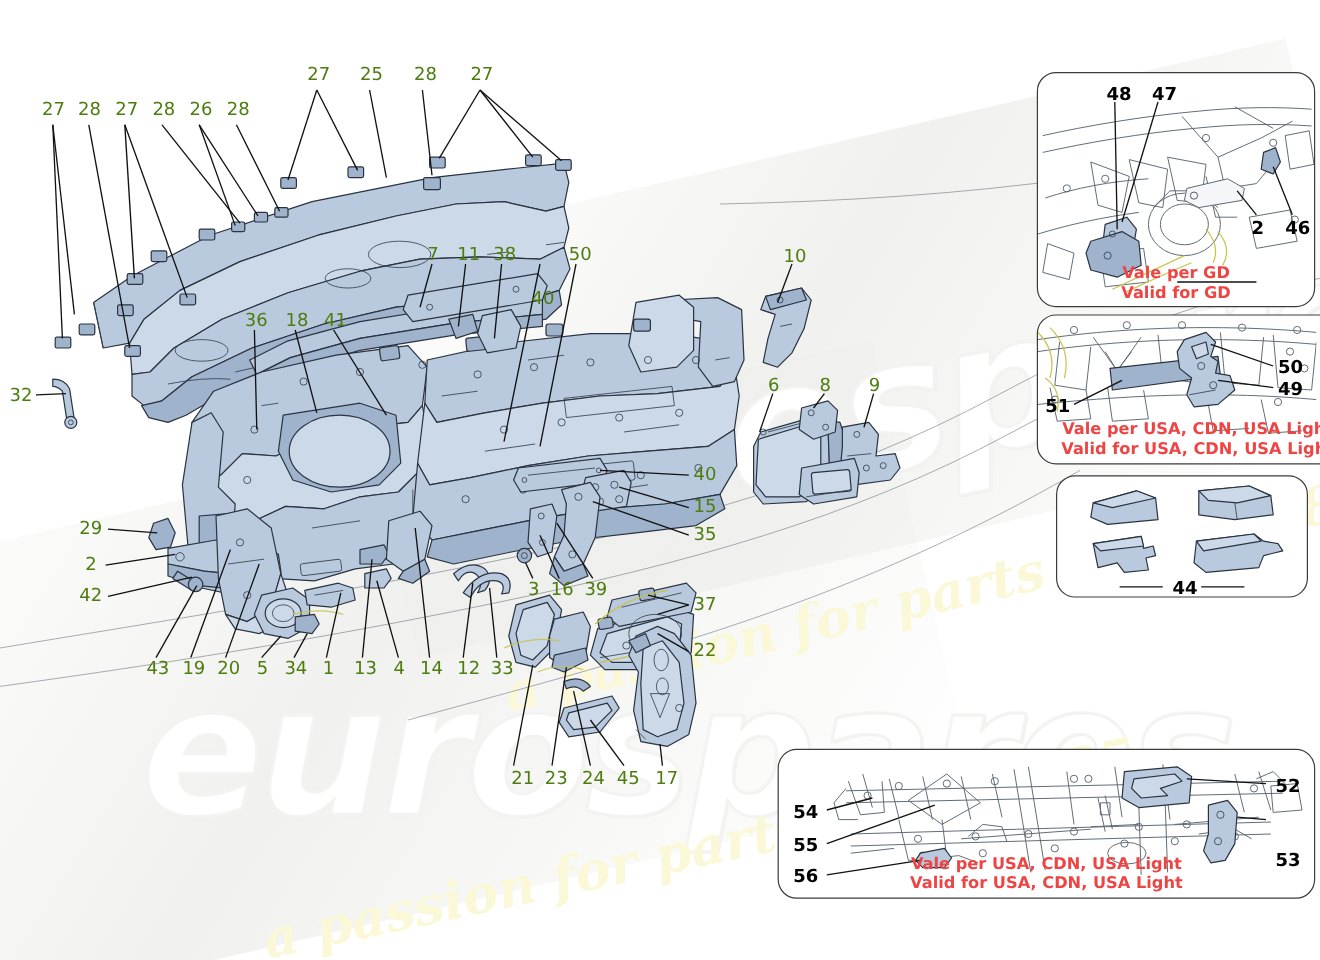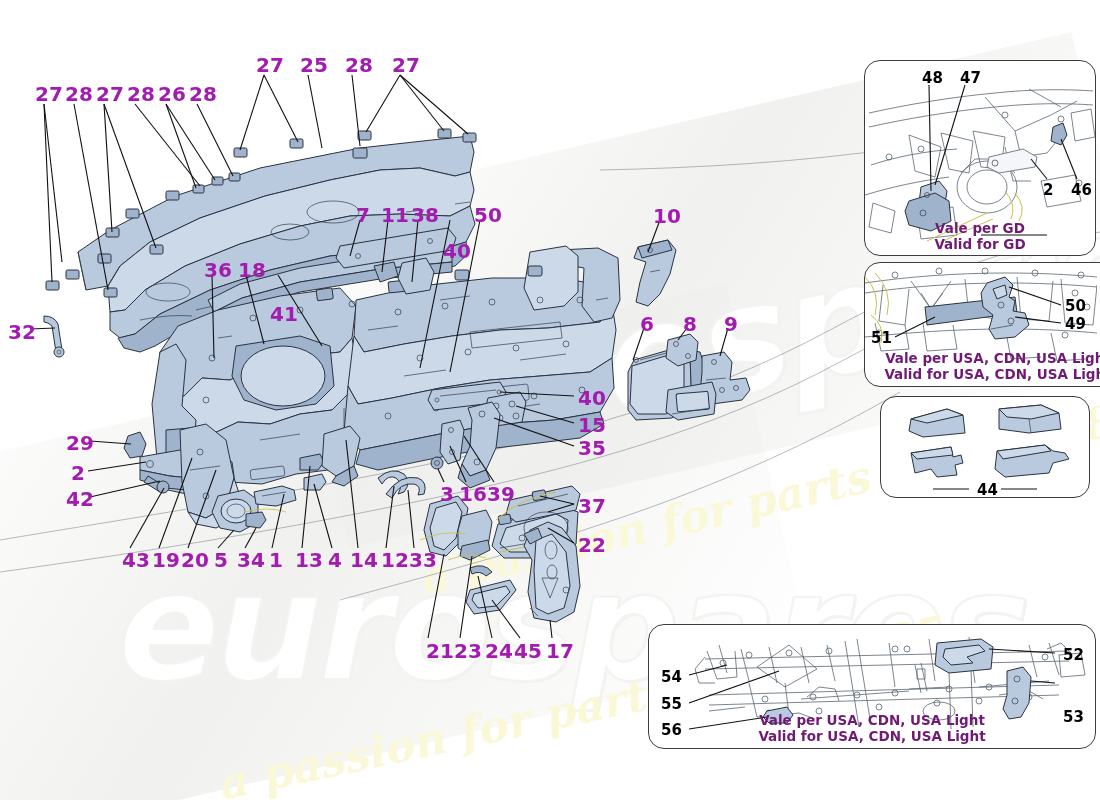--- a/index.html
+++ b/index.html
@@ -73,23 +73,23 @@
   .part-gh { fill: #f4f6f9; stroke: #58626e; stroke-width: .8; stroke-linejoin: round; }
   .ghost   { fill: none; stroke: #5b6672; stroke-width: .8; }
   .ghost-y { fill: none; stroke: #c9c24a; stroke-width: 1; }
   .detail  { fill: none; stroke: #34404e; stroke-width: .7; }
   .leader  { stroke: #111111; stroke-width: 1.1; fill: none; }
 
   
   .num {
     position: absolute;
     font-family: "DejaVu Sans", sans-serif;
-    font-weight: 700;
-    font-size: 20px;
-    color: #a21caf;
+    font-weight: 400;
+    font-size: 15px;
+    color: #4d7c0f;
     z-index: 6;
     white-space: nowrap;
     line-height: 1;
   }
 
   
   .panel {
     position: absolute;
     border: 1.6px solid #3c3c3c;
     border-radius: 16px;
@@ -98,21 +98,21 @@
     z-index: 4;
   }
   .panel .pwrap { position: relative; width: 100%; height: 100%; }
   .cap {
     position: absolute;
     left: 0; right: 0;
     text-align: center;
     font-family: "DejaVu Sans", sans-serif;
     font-weight: 700;
     font-size: 13.5px;
-    color: #701a75;
+    color: #ef4444;
     line-height: 1.16;
     z-index: 7;
     white-space: nowrap;
   }
   .cap.two { line-height: 1.18; }
   .panel-num {
     position: absolute;
     font-family: "DejaVu Sans", sans-serif;
     font-weight: 700;
     font-size: 15px;
@@ -523,21 +523,21 @@
   <div class="num" style="left:127px; top:84px;">28</div>
   <div class="num" style="left:158px; top:84px;">26</div>
   <div class="num" style="left:189px; top:84px;">28</div>
   <div class="num" style="left:256px; top:55px;">27</div>
   <div class="num" style="left:300px; top:55px;">25</div>
   <div class="num" style="left:345px; top:55px;">28</div>
   <div class="num" style="left:392px; top:55px;">27</div>
   <div class="num" style="left:8px; top:322px;">32</div>
   <div class="num" style="left:204px; top:260px;">36</div>
   <div class="num" style="left:238px; top:260px;">18</div>
-  <div class="num" style="left:270px; top:260px;margin-top:44px;">41</div>
+  <div class="num" style="left:270px; top:260px;">41</div>
   <div class="num" style="left:356px; top:205px;">7</div>
   <div class="num" style="left:381px; top:205px;">11</div>
   <div class="num" style="left:411px; top:205px;">38</div>
   <div class="num" style="left:443px; top:205px;margin-top:36px;">40</div>
   <div class="num" style="left:474px; top:205px;">50</div>
   <div class="num" style="left:653px; top:206px;">10</div>
   <div class="num" style="left:640px; top:314px;">6</div>
   <div class="num" style="left:683px; top:314px;">8</div>
   <div class="num" style="left:724px; top:314px;">9</div>
   <div class="num" style="left:578px; top:388px;">40</div>

